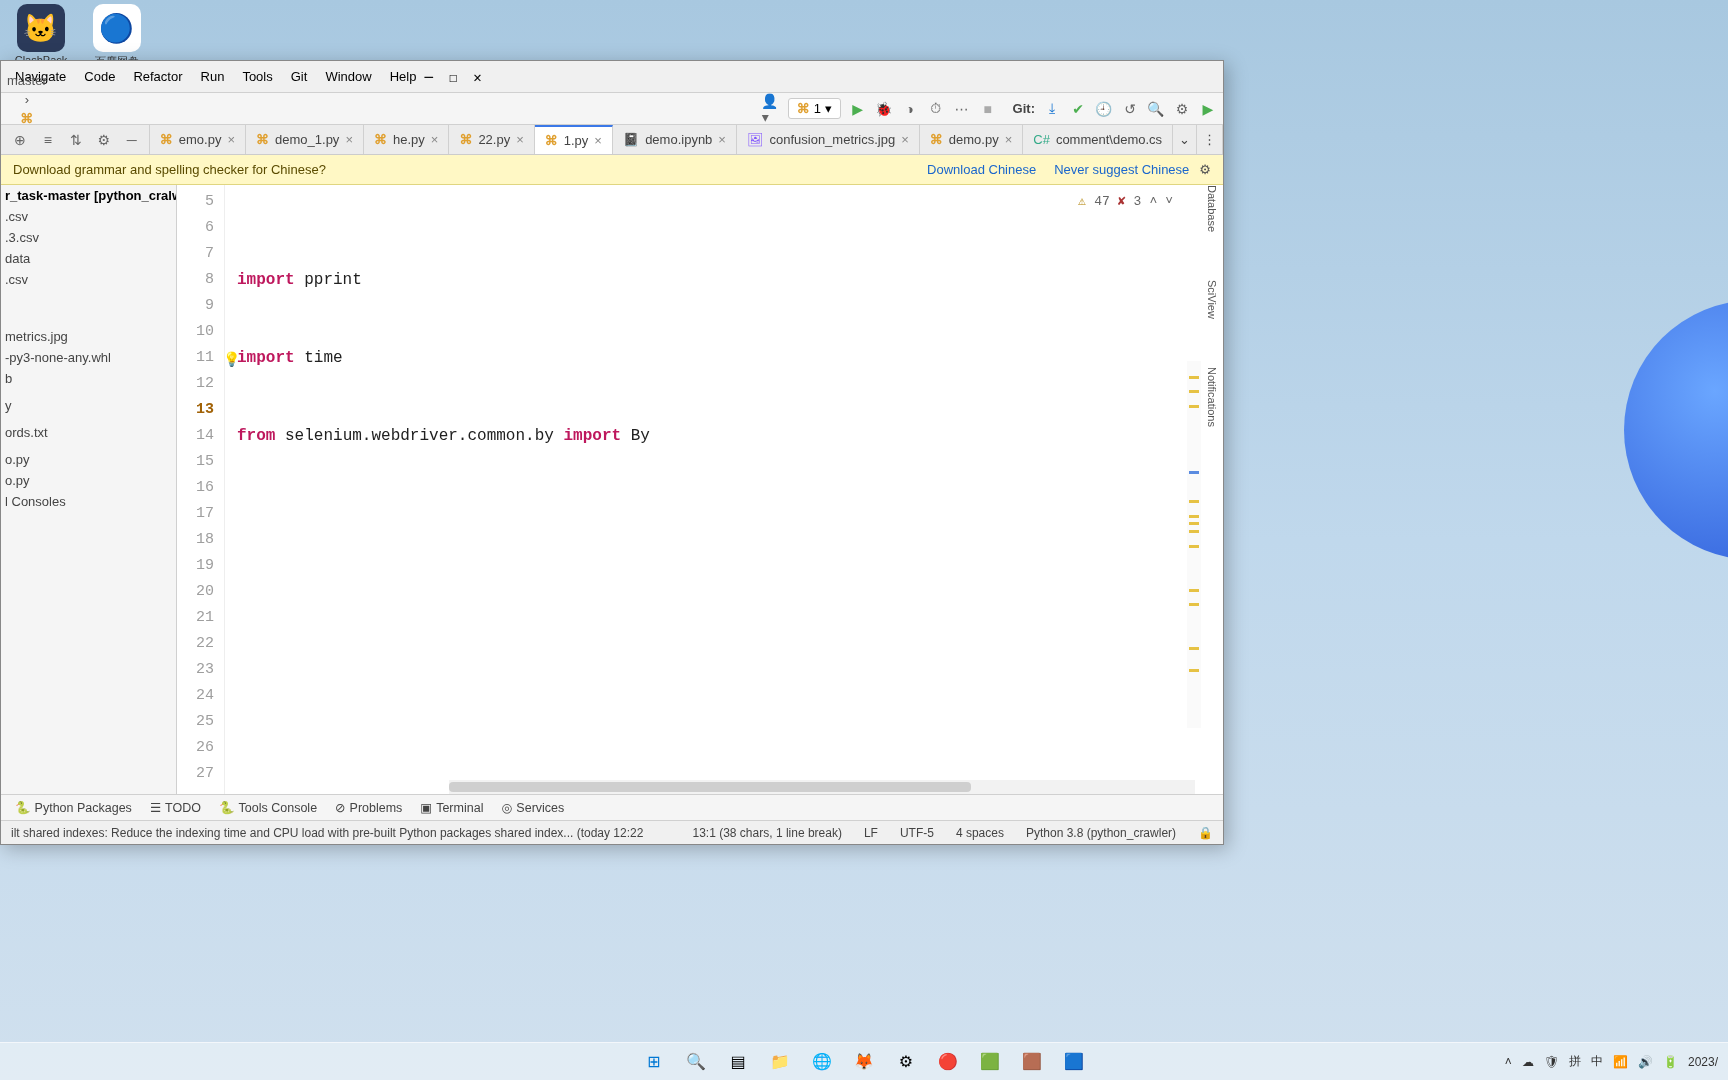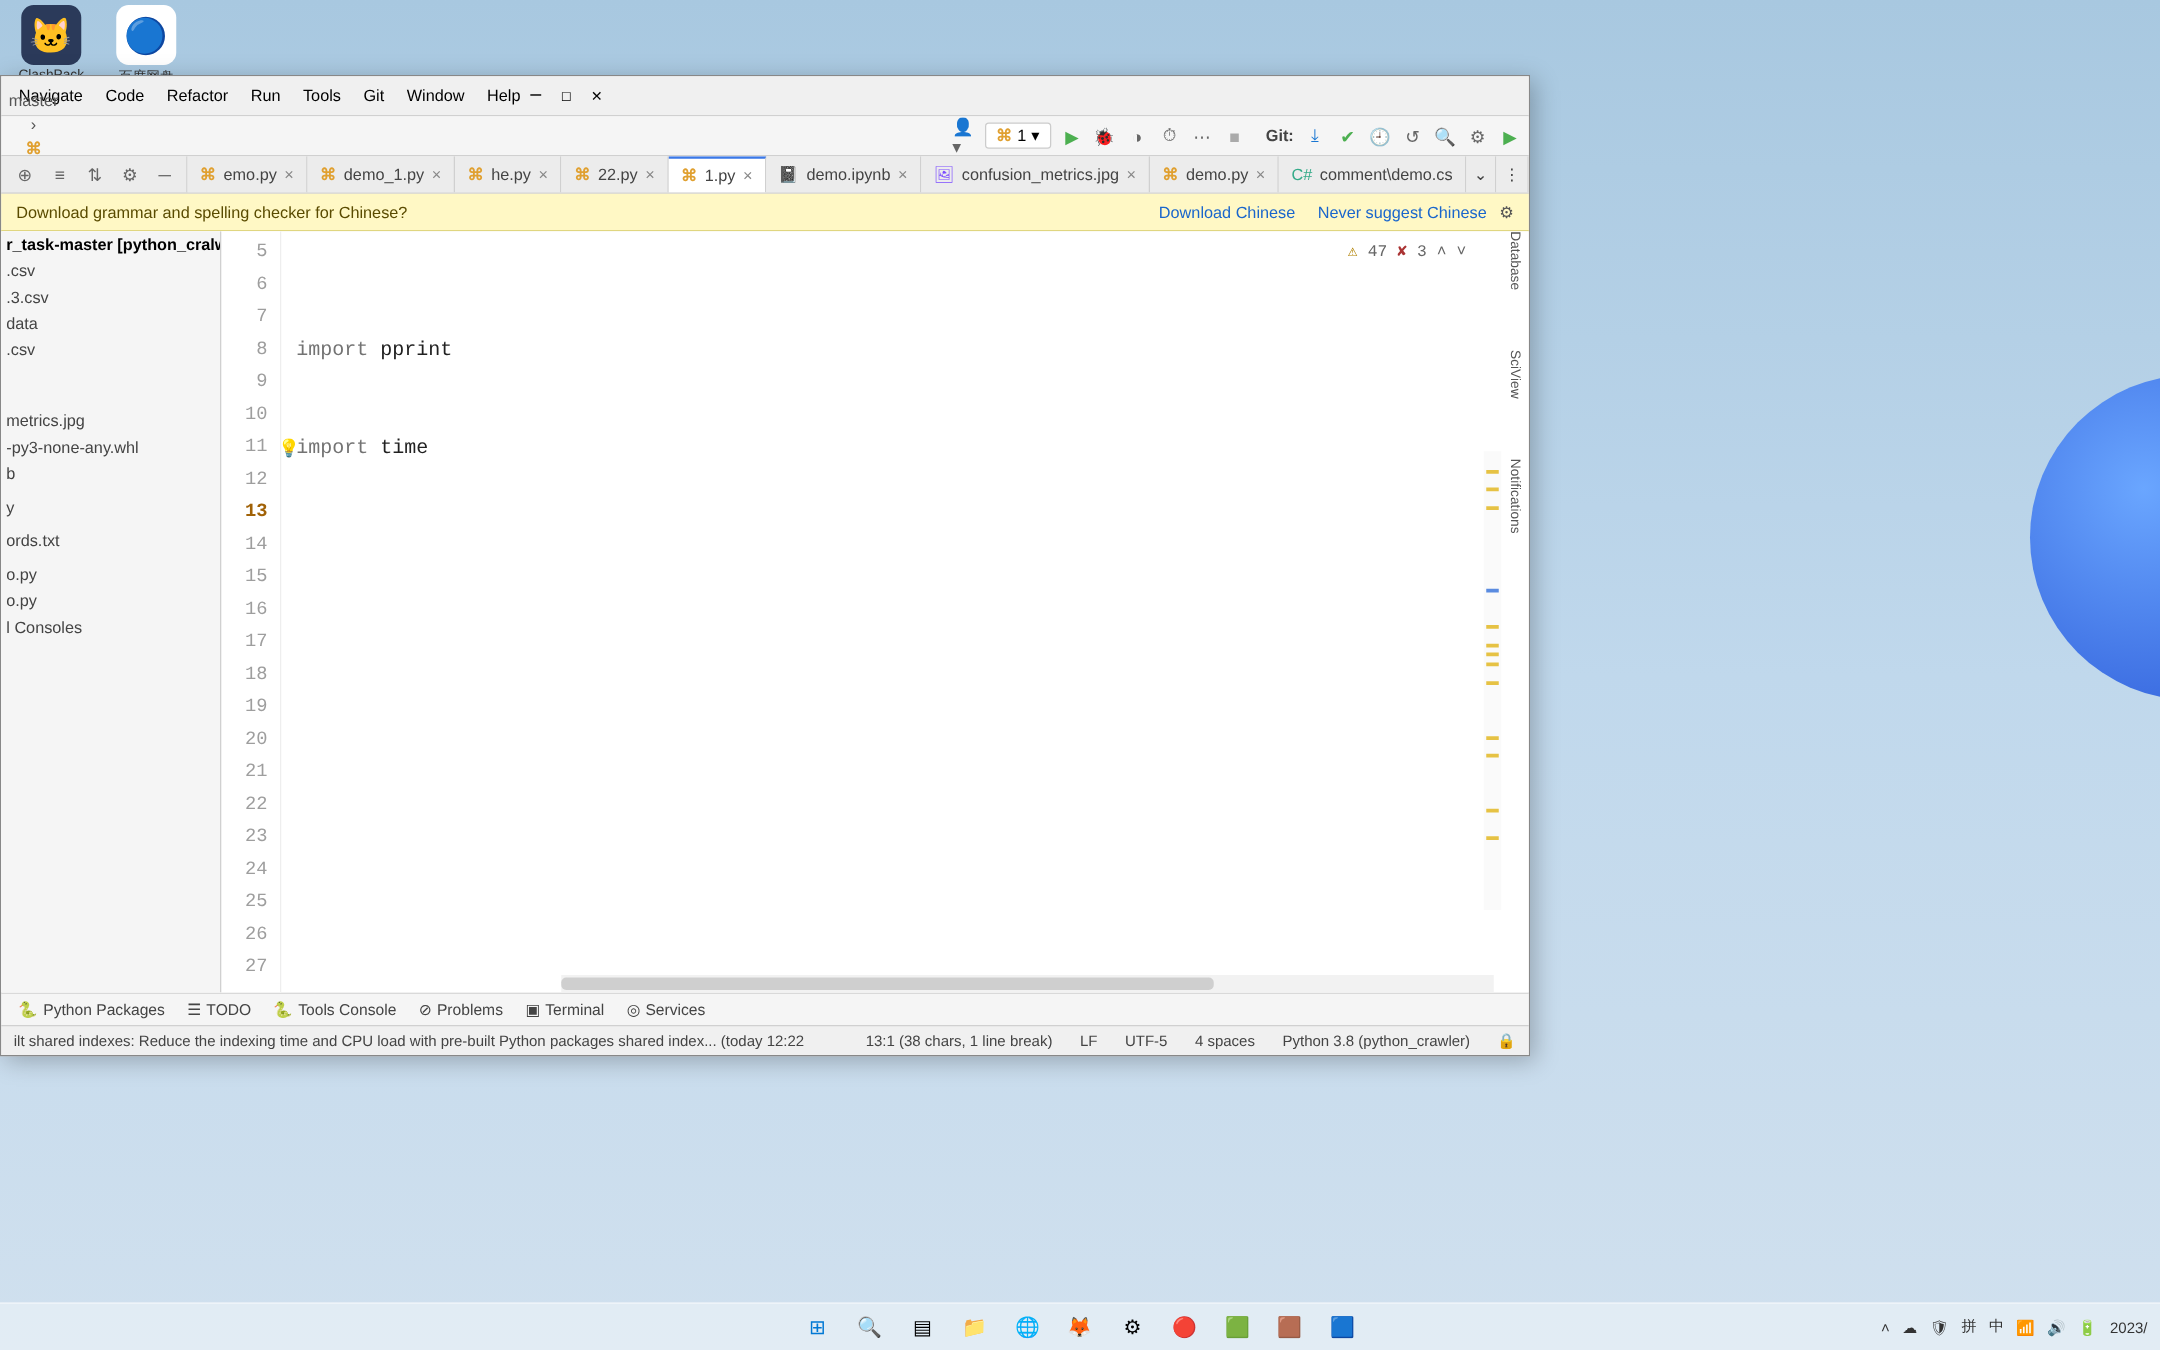--- a/index.html
+++ b/index.html
@@ -96,21 +96,21 @@
   padding-right:10px; line-height: 26px; padding-top:4px; user-select:none;
 }
 .gutter .ln { height:26px; }
 .gutter .ln.current { color:#a16207; font-weight:600;}
 .code {
   font-family: Consolas, "Courier New", monospace; font-size: 16px;
   line-height: 26px; padding:4px 8px 4px 12px; white-space:pre; flex:1;
   position:relative; color:#212121;
 }
 .code .row { height:26px; display:block; }
-.kw { color:#737373; font-weight:400; }
+.kw { color:#be185d; font-weight:700; }
 .bulb { position:absolute; left:-2px; top: calc(26px*6 + 6px); font-size:14px;}
 .inspections {
   position:absolute; top:4px; right:50px; display:flex; gap:8px;
   align-items:center; font-size:13px; color:#666;
 }
 .inspections .warn { color:#b08000;}
 .inspections .err { color:#a33;}
 .right-tools {
   position:absolute; right:0; top:120px; width:22px; display:flex; flex-direction:column; gap:40px;
   align-items:center; font-size:11px; color:#555;
@@ -323,20 +323,21 @@
         <div class="ln">24</div>
       <div class="ln">25</div>
         <div class="ln">26</div>
         <div class="ln">27</div>
     </div>
 
     <div class="code">
       <span class="bulb">💡</span>
       <span class="row"><span class="kw">import</span><span> pprint</span></span>
       <span class="row"><span class="kw">import</span><span> time</span></span>
+      <span class="row"><span class="kw">from</span> <span>selenium.webdriver.common.by</span> <span class="kw">import</span> <span>By</span></span>
       <span class="row"></span>
       <span class="row"></span>
       
       
       
       
       
       
       
       

